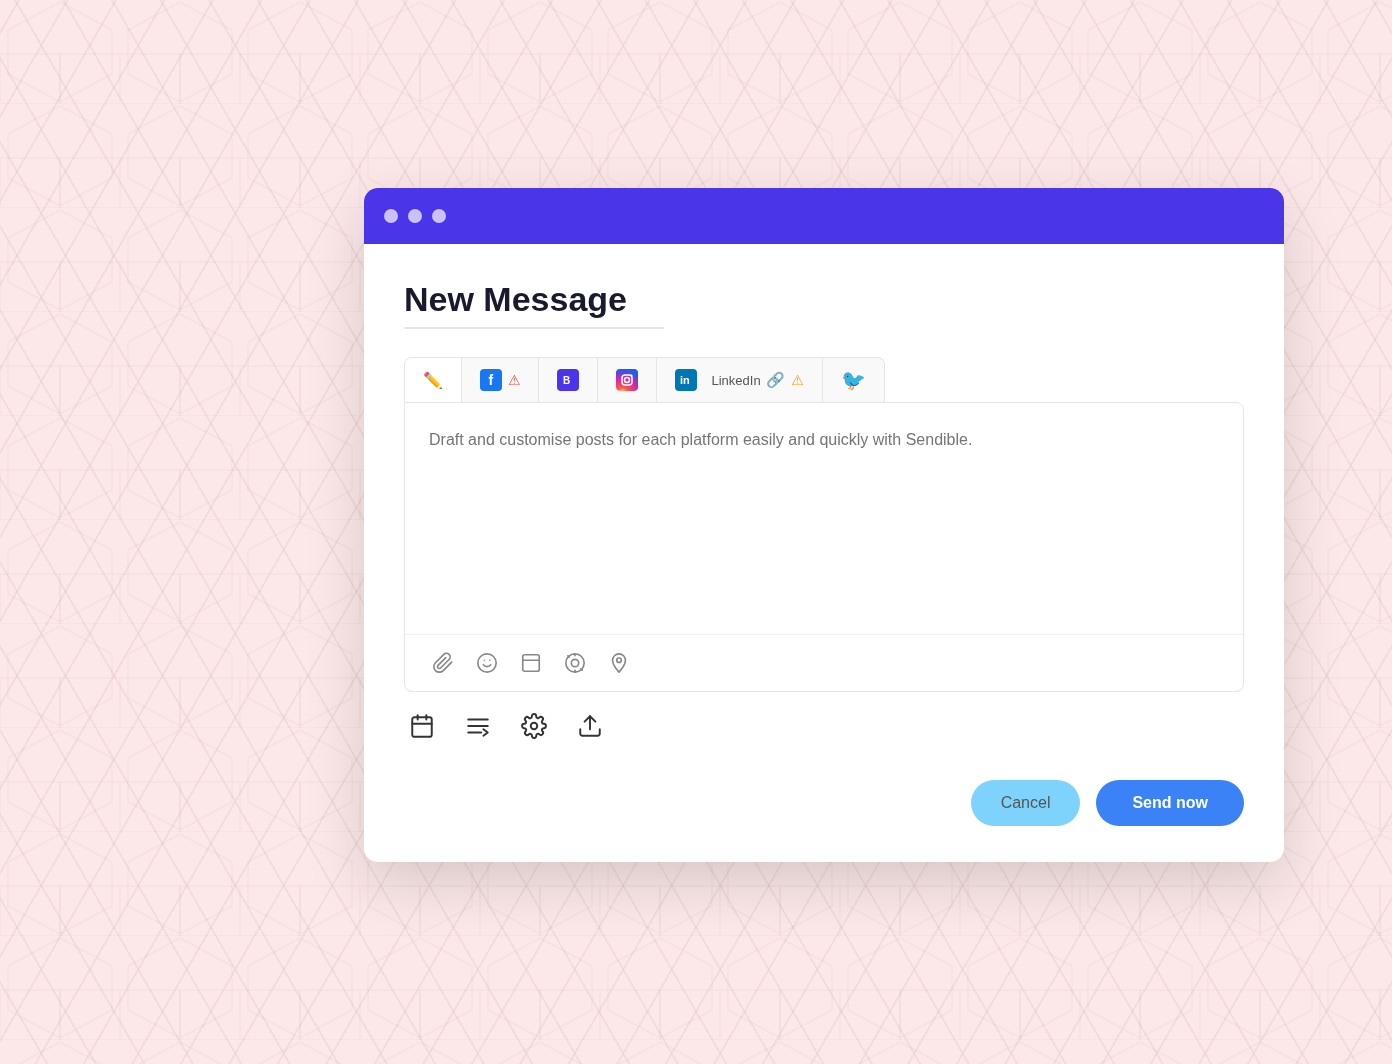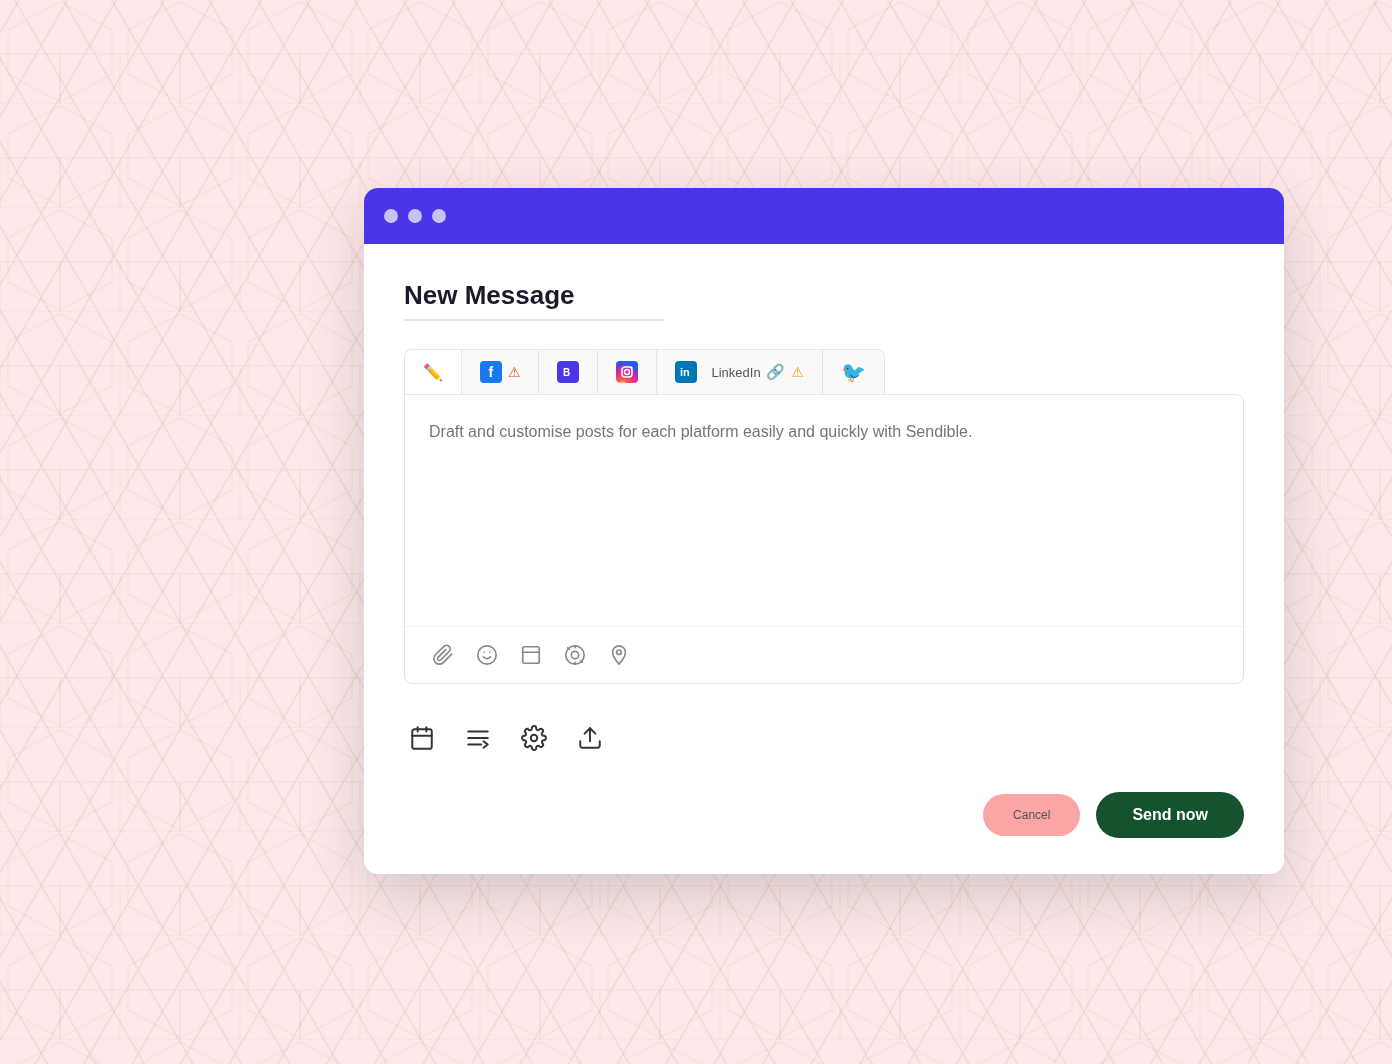--- a/index.html
+++ b/index.html
@@ -73,21 +73,21 @@
       background: rgba(255,255,255,0.7);
     }
 
     
     .window-content {
       padding: 36px 40px 36px 40px;
     }
 
     
     .page-title {
-      font-size: 26px;
+      font-size: 34px;
       font-weight: 600;
       color: #1a1a2e;
       margin-bottom: 8px;
     }
 
     .title-divider {
       height: 2px;
       background: #e5e5e5;
       margin-bottom: 28px;
       width: 260px;
@@ -171,21 +171,21 @@
       font-size: 13px;
       font-weight: 900;
       border-radius: 4px;
     }
 
     
     .composer-box {
       border: 1px solid #e5e5e5;
       border-radius: 0 8px 8px 8px;
       background: #fff;
-      margin-bottom: 36px;
+      margin-bottom: 16px;
       min-height: 290px;
       display: flex;
       flex-direction: column;
     }
 
     .composer-textarea {
       flex: 1;
       padding: 24px 24px 16px 24px;
       font-size: 16px;
       color: #aaa;
@@ -241,32 +241,32 @@
       display: flex;
       justify-content: flex-end;
       gap: 16px;
       align-items: center;
     }
 
     .btn-cancel {
       padding: 14px 30px;
       border-radius: 50px;
       border: none;
-      background: #fca5a5;
+      background: #7dd3fc;
       color: #555;
-      font-size: 12px;
+      font-size: 16px;
       font-weight: 500;
       cursor: pointer;
     }
 
     .btn-send {
       padding: 14px 36px;
       border-radius: 50px;
       border: none;
-      background: #14532d;
+      background: #3b82f6;
       color: #fff;
       font-size: 16px;
       font-weight: 600;
       cursor: pointer;
     }
   </style>
 </head>
 <body>
 
 <div class="bg-pattern">

